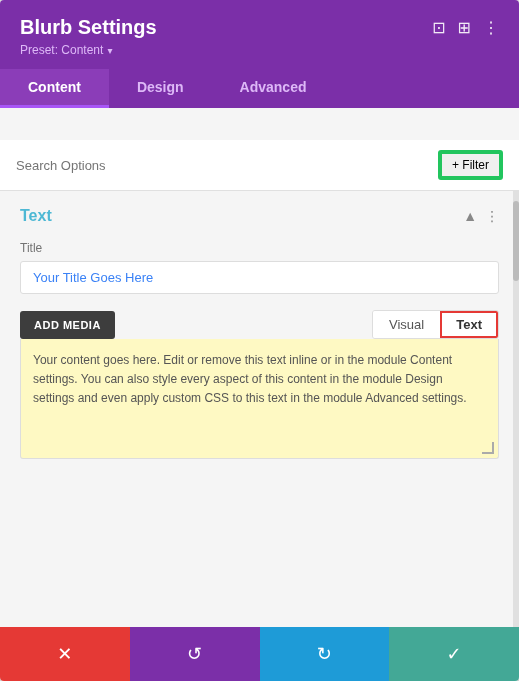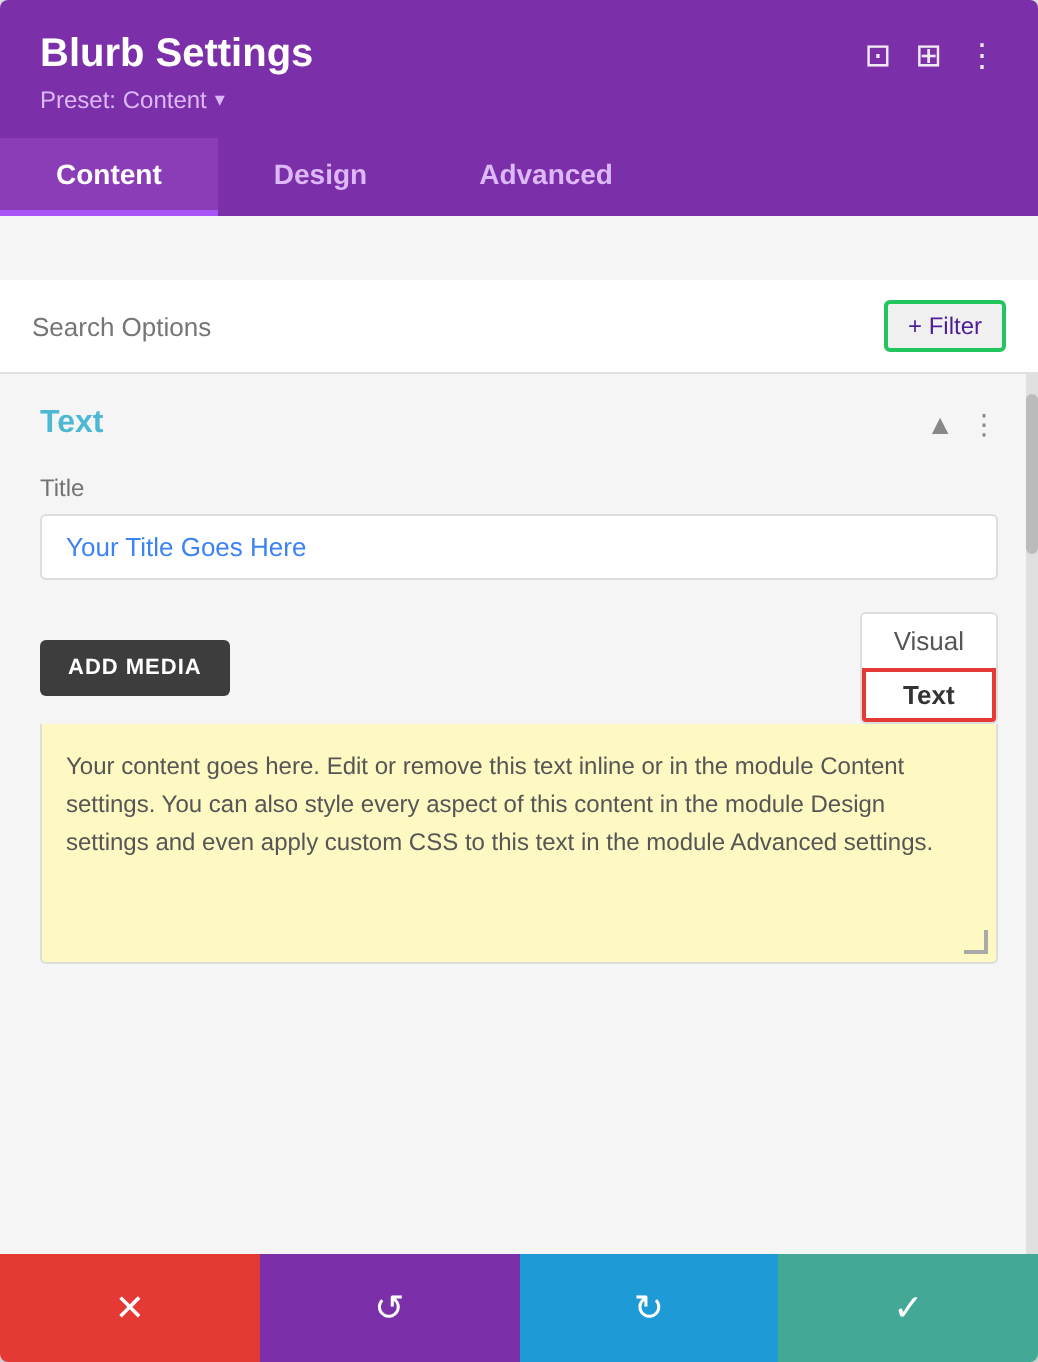--- a/index.html
+++ b/index.html
@@ -92,25 +92,25 @@
     .search-input {
       border: none;
       outline: none;
       color: #aaa;
       font-size: 13px;
       background: transparent;
       flex: 1;
     }
     .filter-btn {
       background: #f0f0f0;
-      border: 2px solid #22c55e;
+      border: 4px solid #22c55e;
       border-radius: 3px;
       padding: 4px 10px;
       font-size: 12px;
-      color: #4c1d95;
+      color: #000000;
       cursor: pointer;
       display: flex;
       align-items: center;
       gap: 4px;
     }
     
     .content {
       flex: 1;
       padding: 16px 20px;
       background: #f5f5f5;
@@ -174,21 +174,20 @@
       font-weight: 700;
       border-radius: 3px;
       cursor: pointer;
       letter-spacing: 0.5px;
     }
     .editor-tabs {
       display: flex;
       border: 1px solid #ddd;
       border-radius: 3px;
       overflow: hidden;
-      flex-direction: column;
     }
     .editor-tab {
       padding: 6px 16px;
       font-size: 13px;
       cursor: pointer;
       background: #fff;
       color: #555;
       border: none;
     }
     .editor-tab.active {

